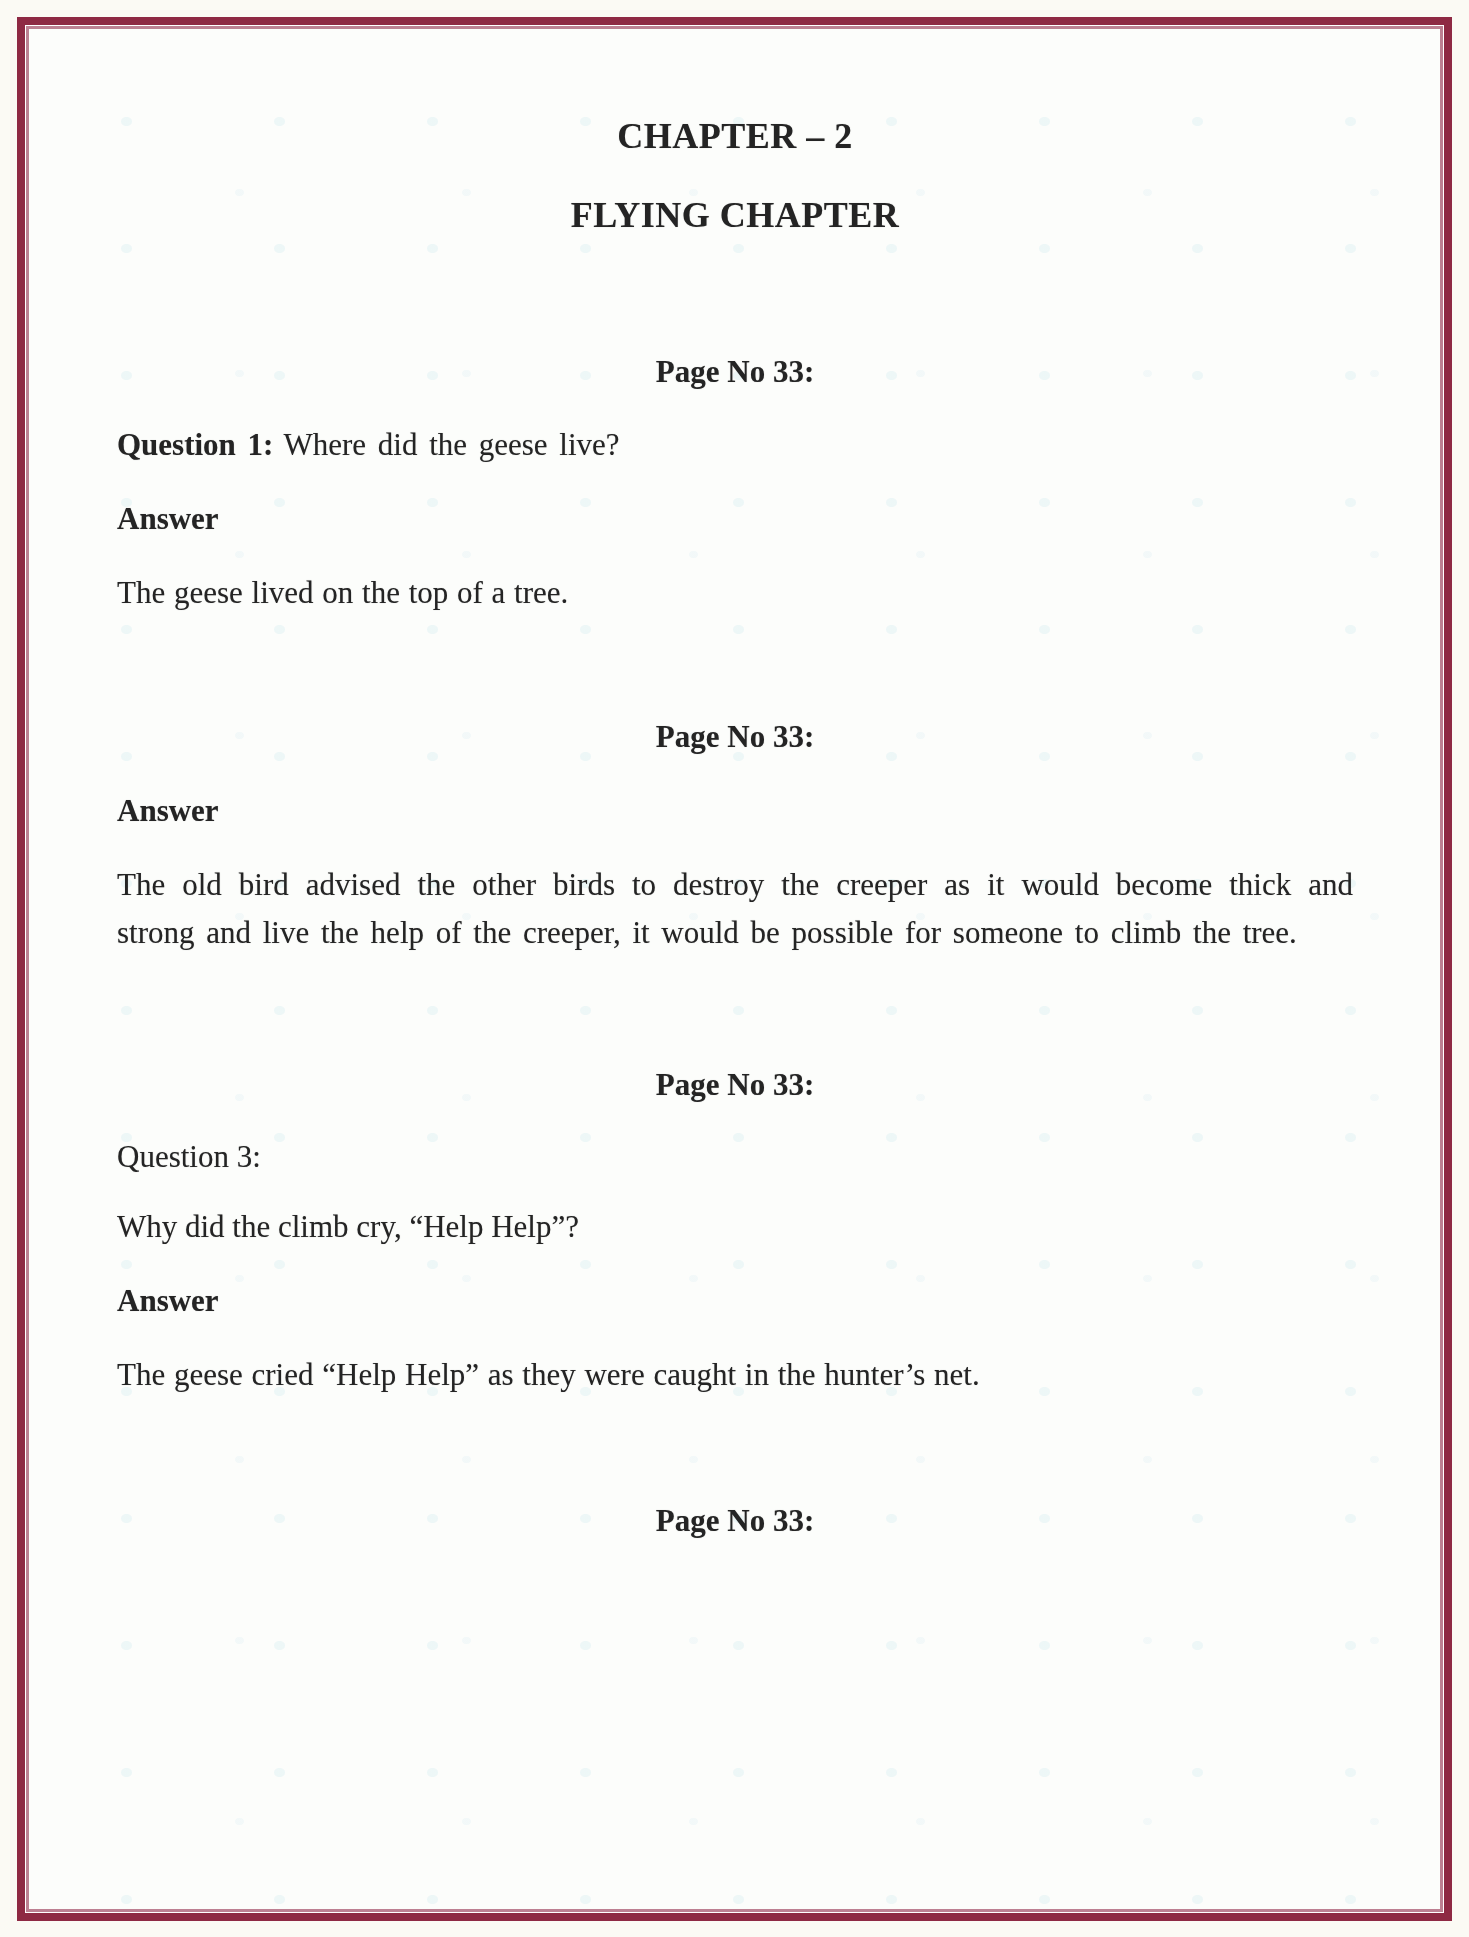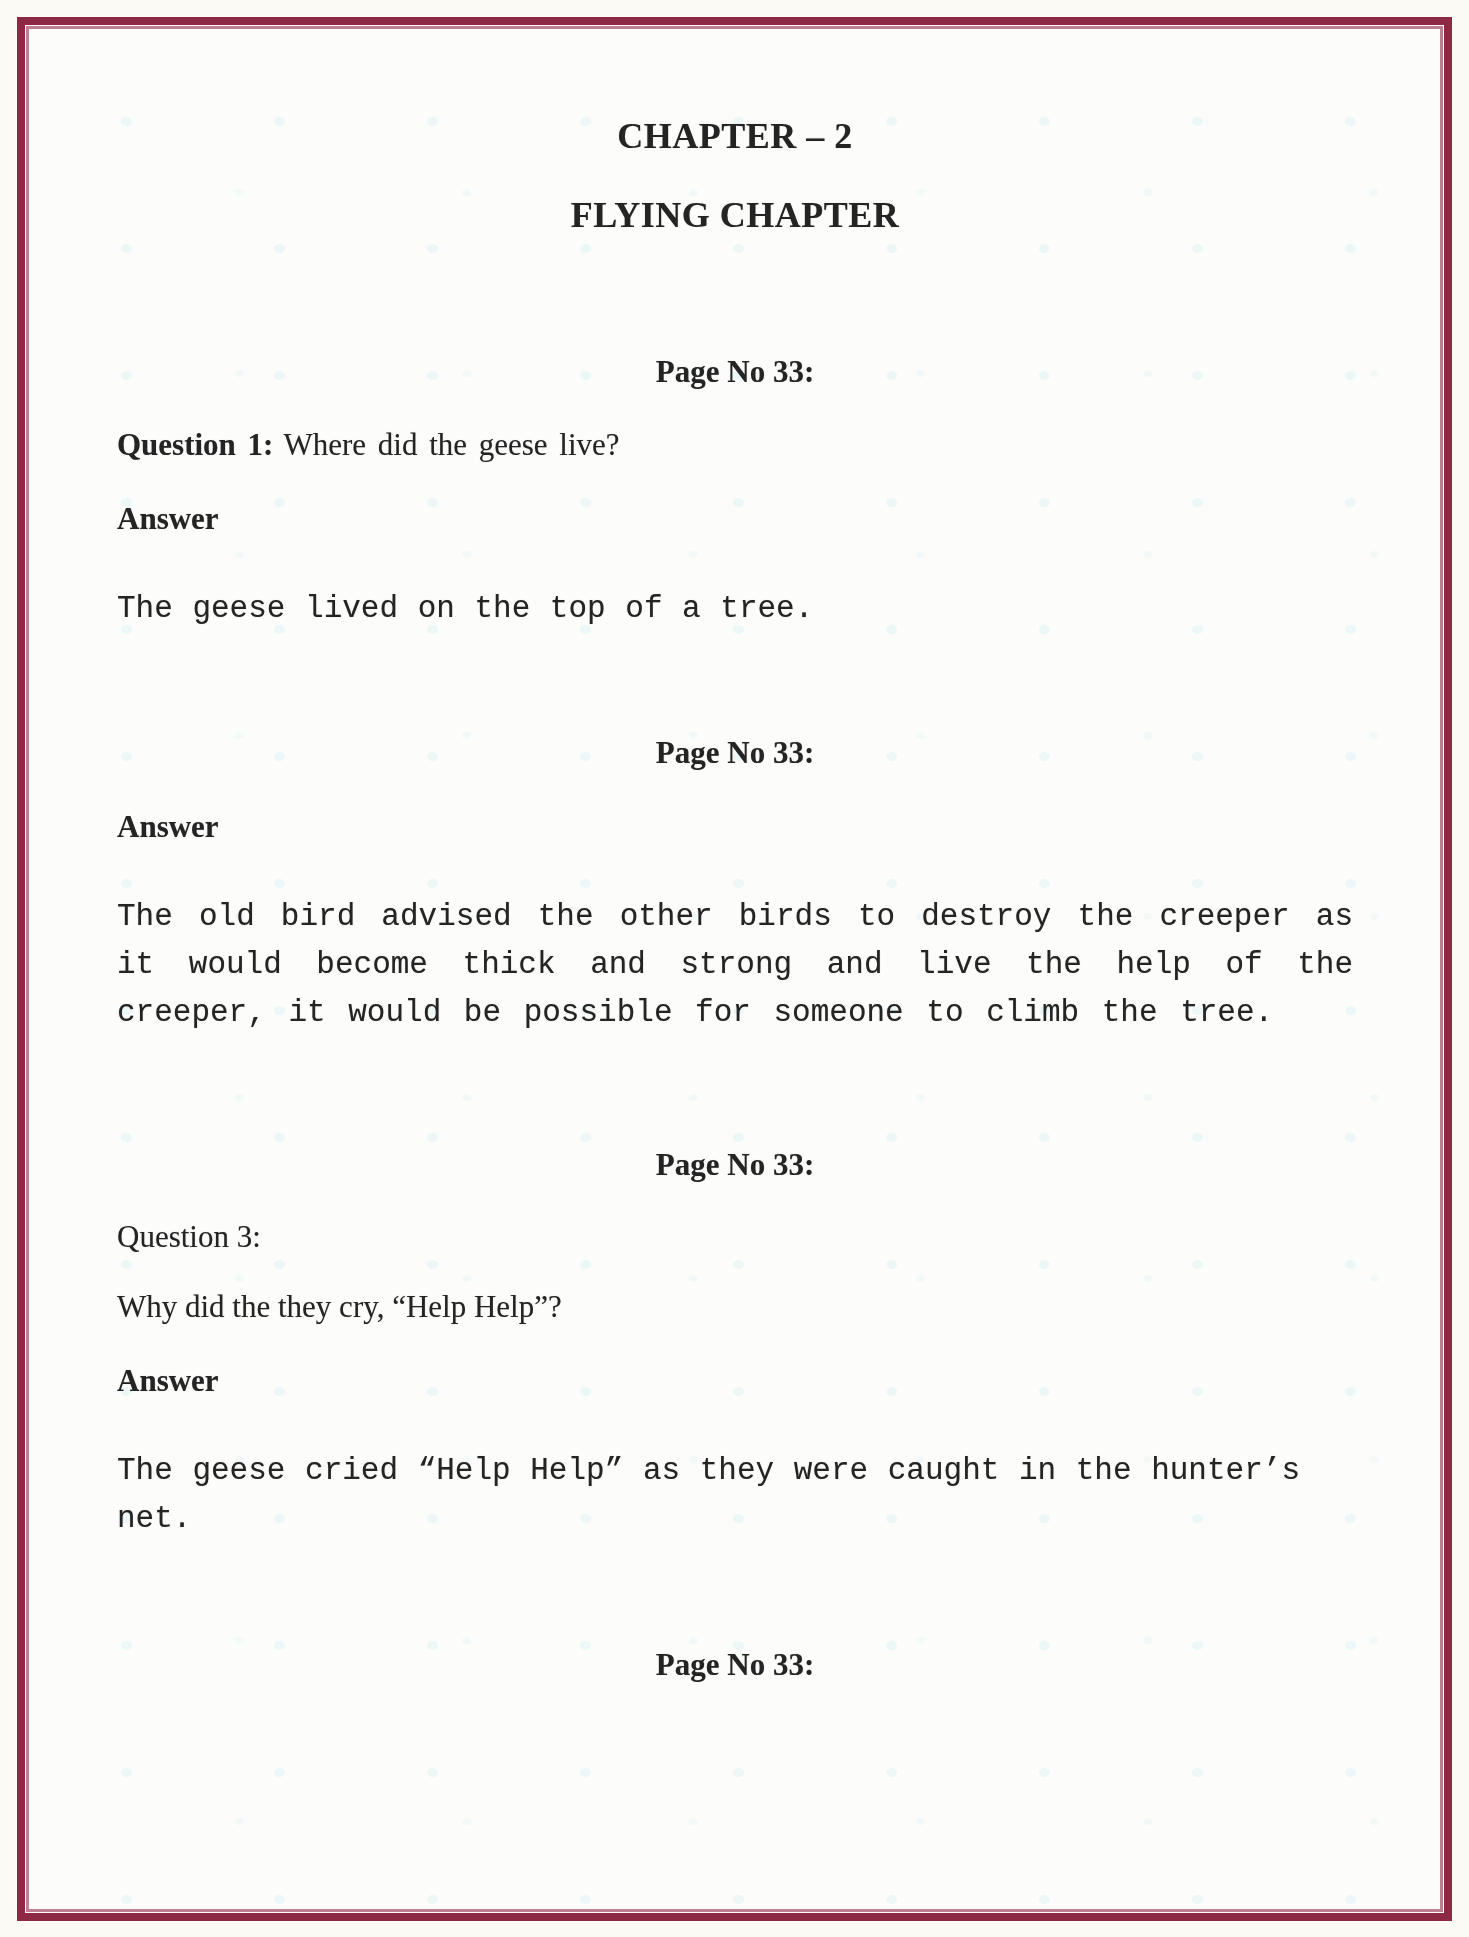--- a/index.html
+++ b/index.html
@@ -55,24 +55,23 @@
   .question{
     margin-top:25px;
     text-align:justify;
     word-spacing:4px;
   }
   .q-label{font-weight:bold;margin-right:10px;}
   .q-label-own-line{font-weight:normal;margin-top:24px;}
   .q-text-line{margin-top:22px;}
   .answer-label{font-weight:bold;margin-top:26px;}
   .answer-text{
-    margin-top:42px;
+    margin-top:26px;
     text-align:justify;
     word-spacing:4px;
-    font-family:Liberation Mono, monospace;
   }
   .answer-text.single{text-align:left;word-spacing:1px;}
 </style>
 </head>
 <body>
 
 <div class="frame-outer">
   <div class="frame-inner">
     <div class="content">
 
@@ -88,21 +87,21 @@
 
       <div class="section section-2">
         <p class="page-ref">Page No 33:</p>
         <p class="answer-label">Answer</p>
         <p class="answer-text">The old bird advised the other birds to destroy the creeper as it would become thick and strong and live the help of the creeper, it would be possible for someone to climb the tree.</p>
       </div>
 
       <div class="section section-3">
         <p class="page-ref">Page No 33:</p>
         <p class="q-label-own-line">Question 3:</p>
-        <p class="q-text-line">Why did the they cry, “Help Help”?</p>
+        <p class="q-text-line">Why did the climb cry, “Help Help”?</p>
         <p class="answer-label">Answer</p>
         <p class="answer-text single">The geese cried “Help Help” as they were caught in the hunter’s net.</p>
       </div>
 
       <div class="section section-4">
         <p class="page-ref">Page No 33:</p>
       </div>
 
     </div>
   </div>

